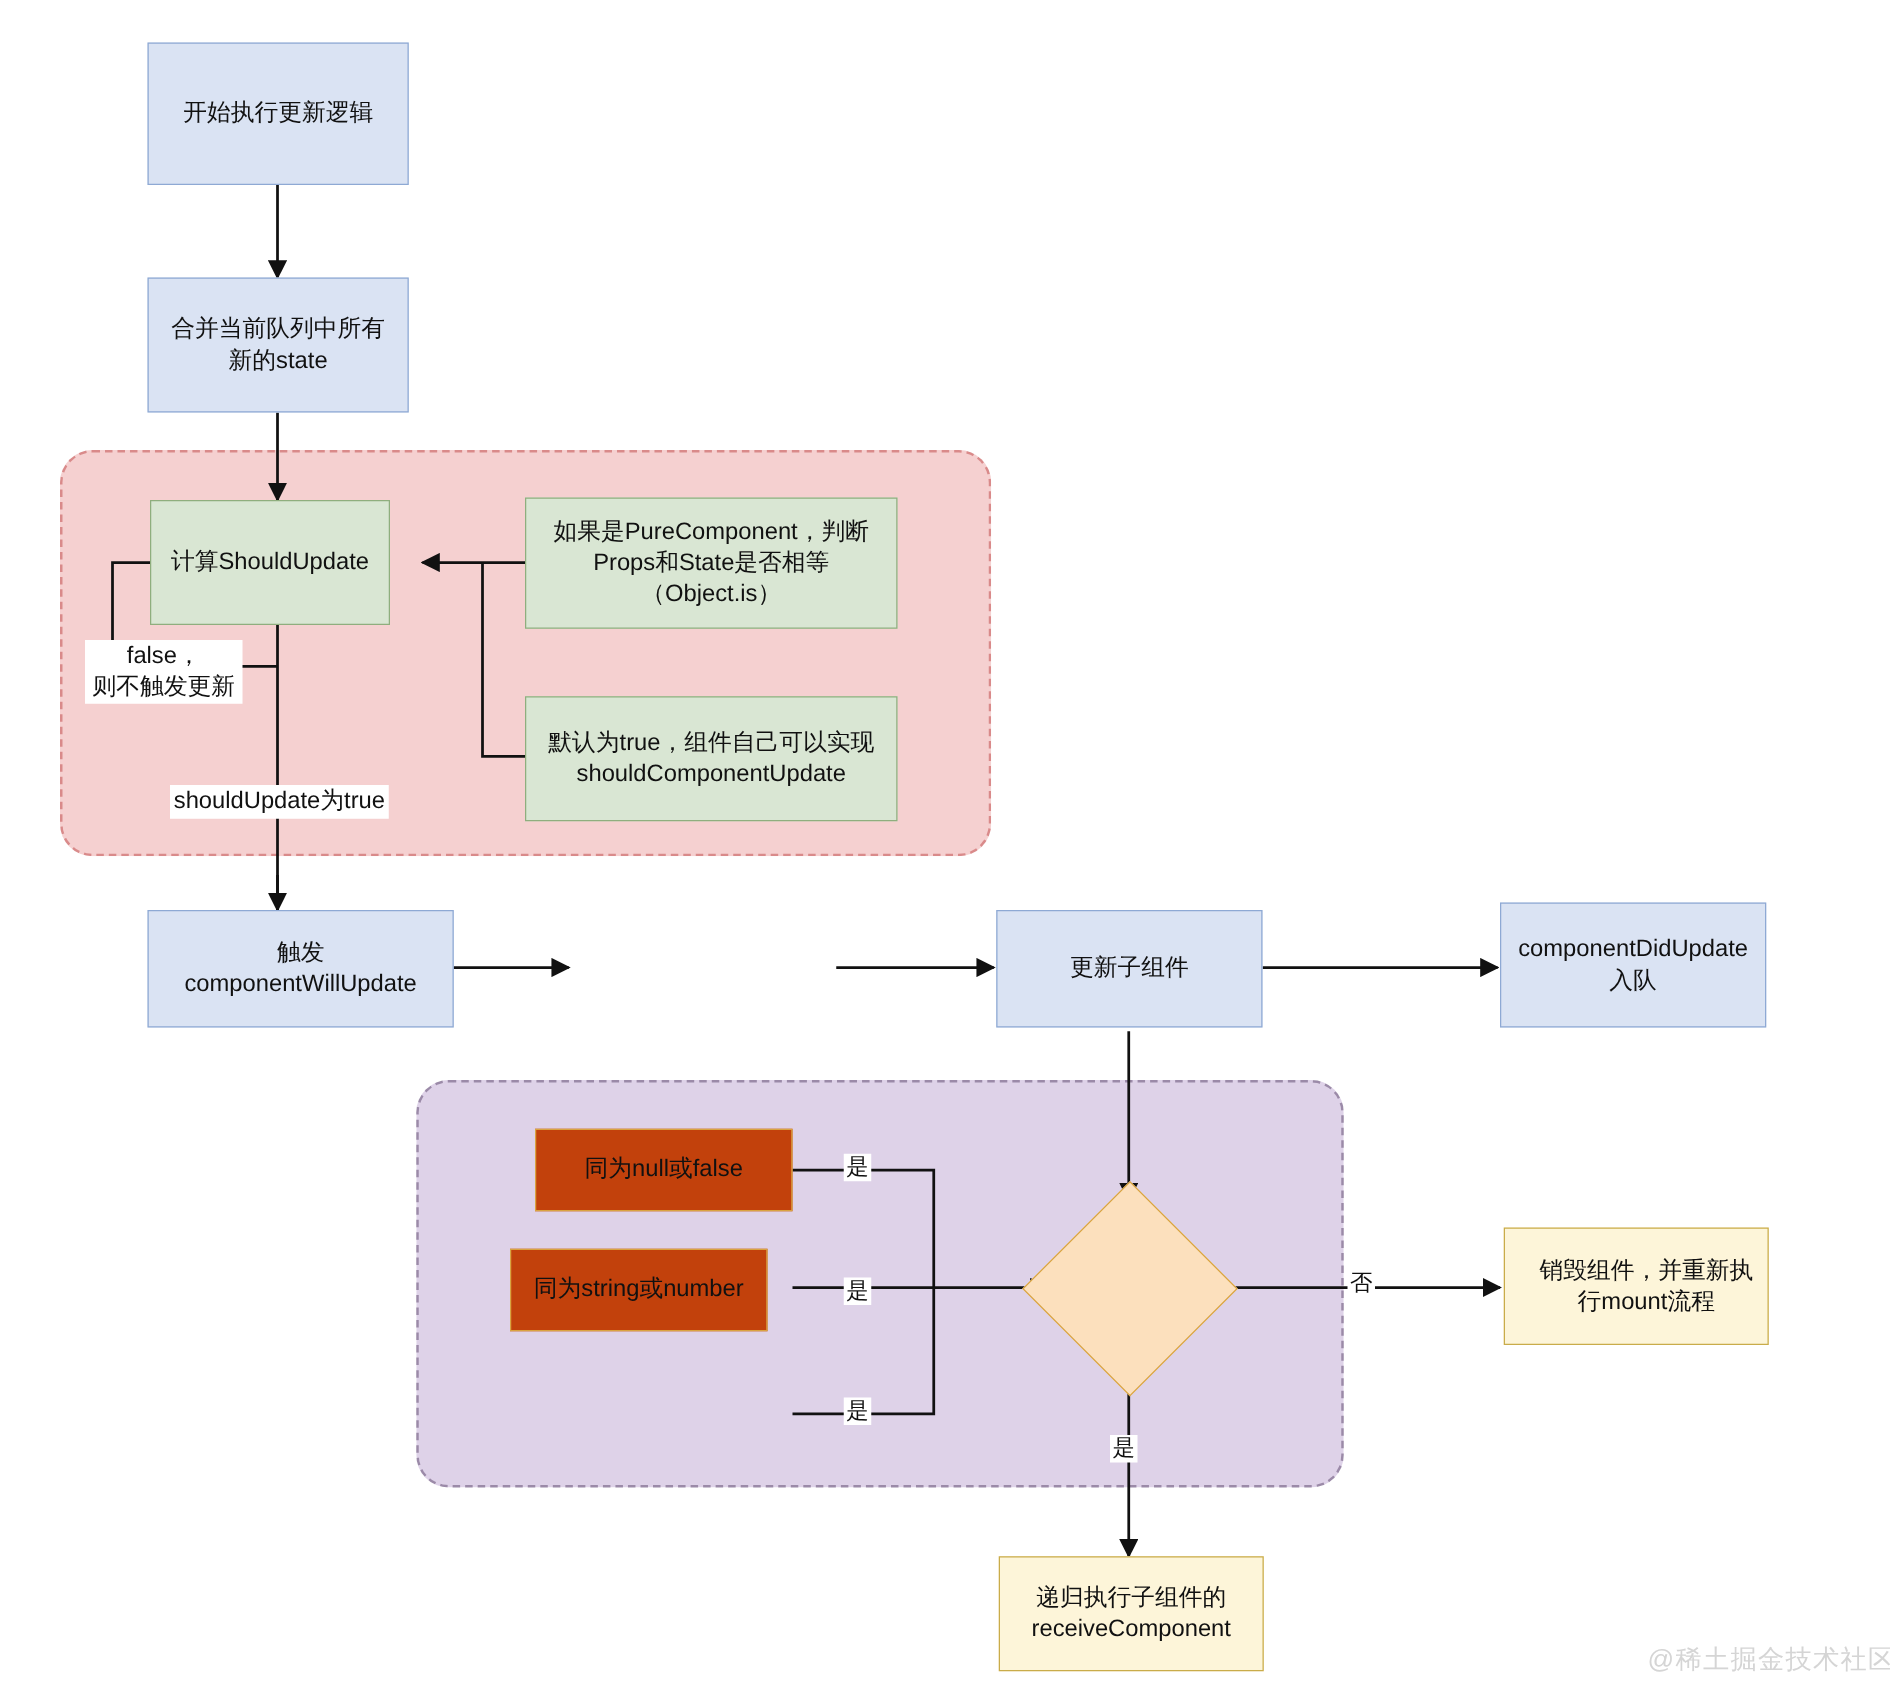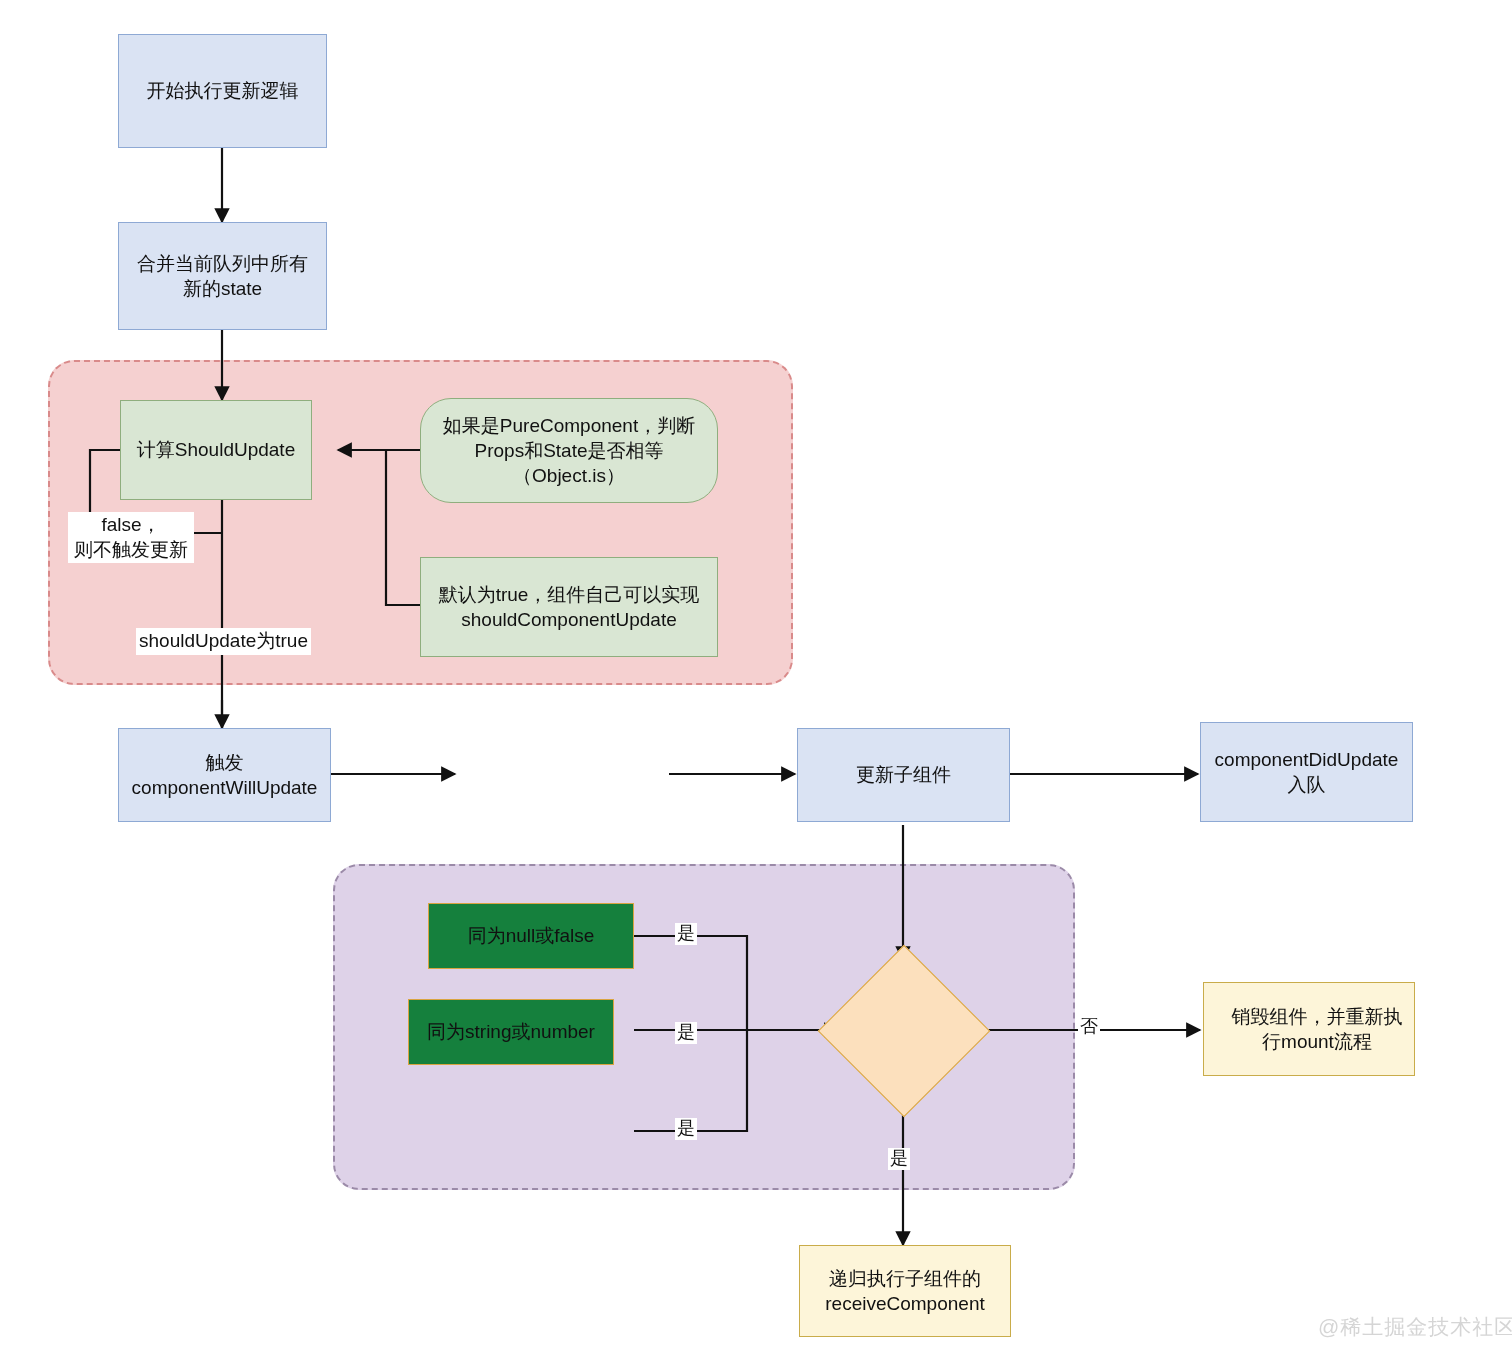--- a/index.html
+++ b/index.html
@@ -51,21 +51,21 @@
   }
   .node-blue {
     background: #dae3f3;
     border: 1px solid #8ea9d4;
   }
   .node-green {
     background: #d9e6d3;
     border: 1px solid #8fae7e;
   }
   .node-orange {
-    background: #15803d;
+    background: #c2410c;
     border: 1px solid #d9a441;
   }
   .node-yellow {
     background: #fdf5d9;
     border: 1px solid #c9ac4a;
   }
   .diamond-wrap {
     position: absolute;
     display: flex;
     align-items: center;
@@ -167,25 +167,25 @@
       <path d="M 903 1096 L 903 1245" marker-end="url(#arrow)"></path>
     </g>
   </svg>
 
   <div class="node node-blue" style="left:118px; top:34px; width:209px; height:114px;">开始执行更新逻辑</div>
 
   <div class="node node-blue" style="left:118px; top:222px; width:209px; height:108px;">合并当前队列中所有<br>新的state</div>
 
   <div class="node node-green" style="left:120px; top:400px; width:192px; height:100px;">计算ShouldUpdate</div>
 
-  <div class="node node-green" style="left:420px; top:398px; width:298px; height:105px;border-radius:31px;">如果是PureComponent，判断<br>Props和State是否相等<br>（Object.is）</div>
+  <div class="node node-green" style="left:420px; top:398px; width:298px; height:105px;">如果是PureComponent，判断<br>Props和State是否相等<br>（Object.is）</div>
 
   <div class="node node-green" style="left:420px; top:557px; width:298px; height:100px;">默认为true，组件自己可以实现<br>shouldComponentUpdate</div>
 
-  <div class="node node-blue" style="left:118px; top:728px; width:213px; height:94px;">触发<br>componentWillUpdate</div>
+  <div class="node node-blue" style="left:118px; top:728px; width:245px; height:94px;">触发<br>componentWillUpdate</div>
 
 
   <div class="node node-blue" style="left:797px; top:728px; width:213px; height:94px;">更新子组件</div>
 
   <div class="node node-blue" style="left:1200px; top:722px; width:213px; height:100px;">componentDidUpdate<br>入队</div>
 
   <div class="node node-orange" style="left:428px; top:903px; width:206px; height:66px;">同为null或false</div>
 
   <div class="node node-orange" style="left:408px; top:999px; width:206px; height:66px;">同为string或number</div>
 

